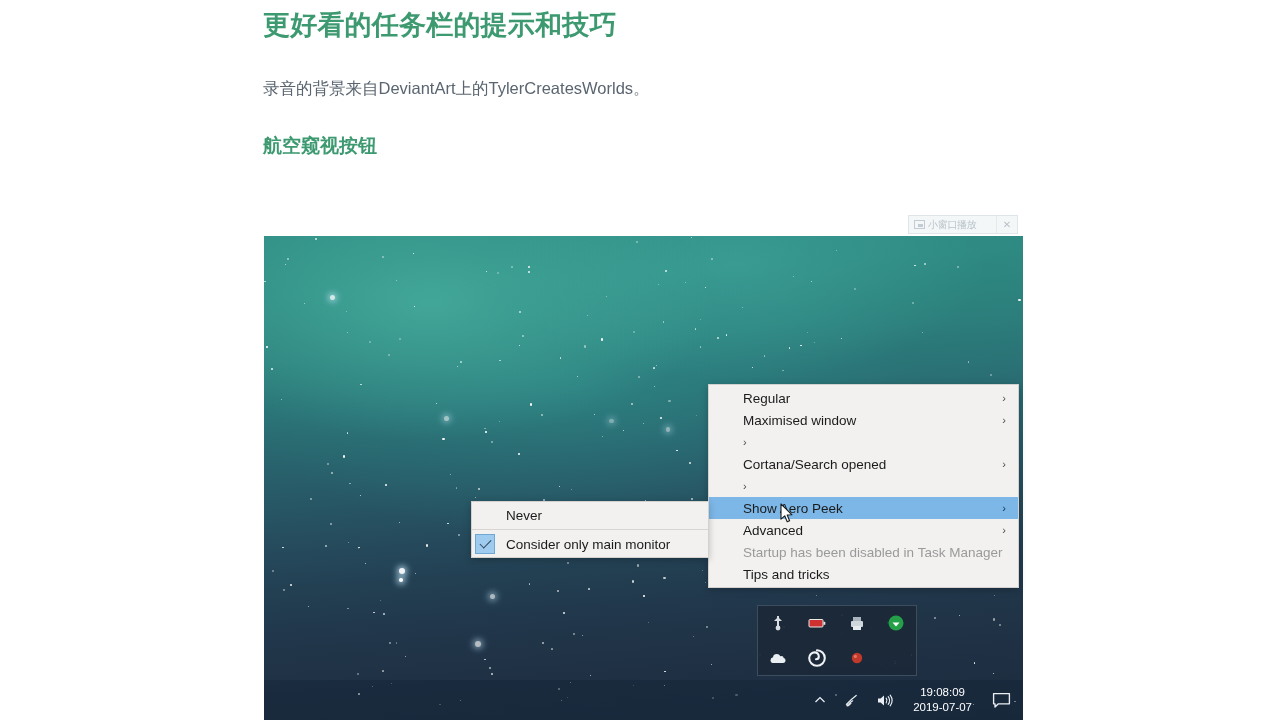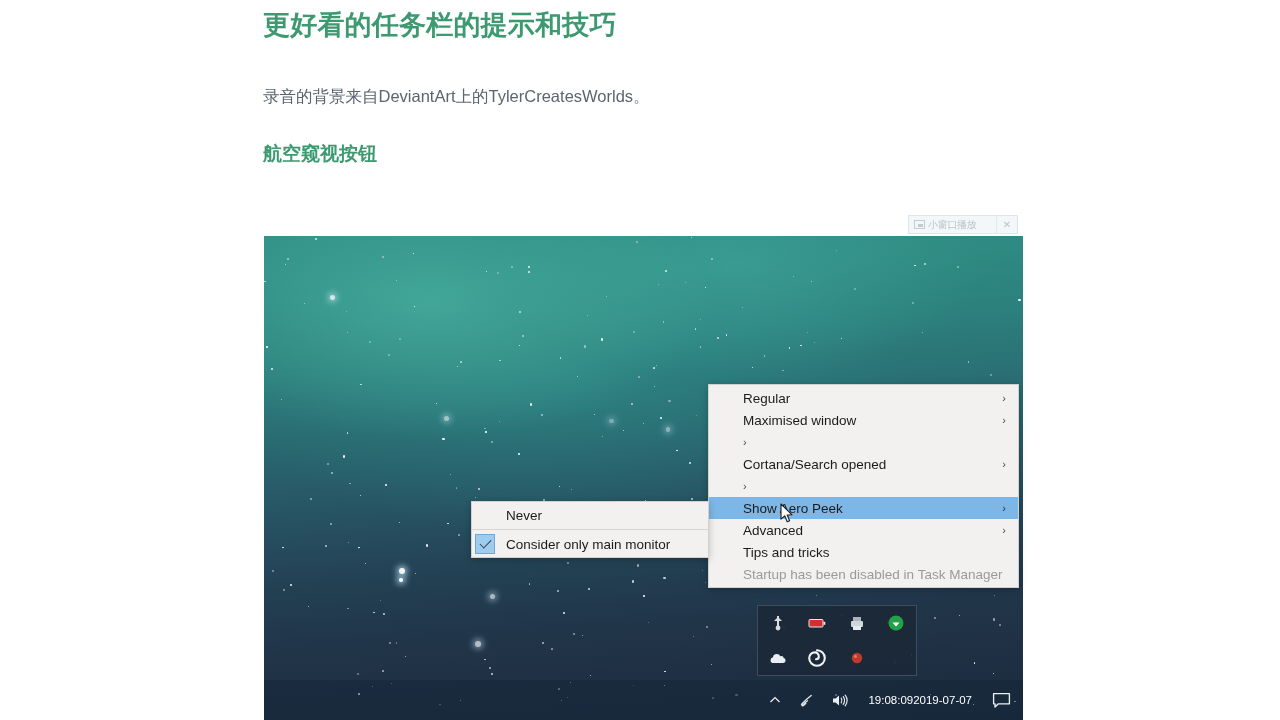--- a/index.html
+++ b/index.html
@@ -36,21 +36,21 @@
     letter-spacing: 0.2px;
   }
 
   .para {
     font-size: 16.5px;
     line-height: 28px;
     color: #5a6570;
     margin: 0;
   }
 
-  .p-sub { margin-top: 40px; }
+  .p-sub { margin-top: 32px; }
 
   .h2 {
     font-size: 19px;
     line-height: 26px;
     color: #3d9970;
     font-weight: bold;
     margin: 31px 0 0 0;
   }
 
   .p-body {
@@ -154,21 +154,21 @@
     box-sizing: border-box;
   }
   .tray { display: flex; align-items: center; gap: 0; }
   .tray-btn {
     display: flex; align-items: center; justify-content: center;
     height: 40px;
     padding: 0 8px;
     color: #e9eef2;
   }
   .clock {
-    display: flex; flex-direction: row;
+    display: flex; flex-direction: column;
     align-items: center; justify-content: center;
     height: 40px;
     padding: 0 11px;
     color: #ffffff;
     font-size: 11.5px;
     line-height: 15px;
   }
   .action-center {
     display: flex; align-items: center; justify-content: center;
     height: 40px; width: 36px;
@@ -666,25 +666,25 @@
         <span class="chev">›</span>
       </div>
       <div class="mi highlight">
         <span class="label">Show Aero Peek</span>
         <span class="chev">›</span>
       </div>
       <div class="mi">
         <span class="label">Advanced</span>
         <span class="chev">›</span>
       </div>
+      <div class="mi disabled">
+        <span class="label">Startup has been disabled in Task Manager</span>
+      </div>
       <div class="mi">
         <span class="label">Tips and tricks</span>
-      </div>
-      <div class="mi disabled">
-        <span class="label">Startup has been disabled in Task Manager</span>
       </div>
     </div>
 
   <div class="submenu" id="submenu">
       <div class="smi">
         <span>Never</span>
       </div>
       <div class="sm-sep"></div>
       <div class="smi">
         <span class="marker">

